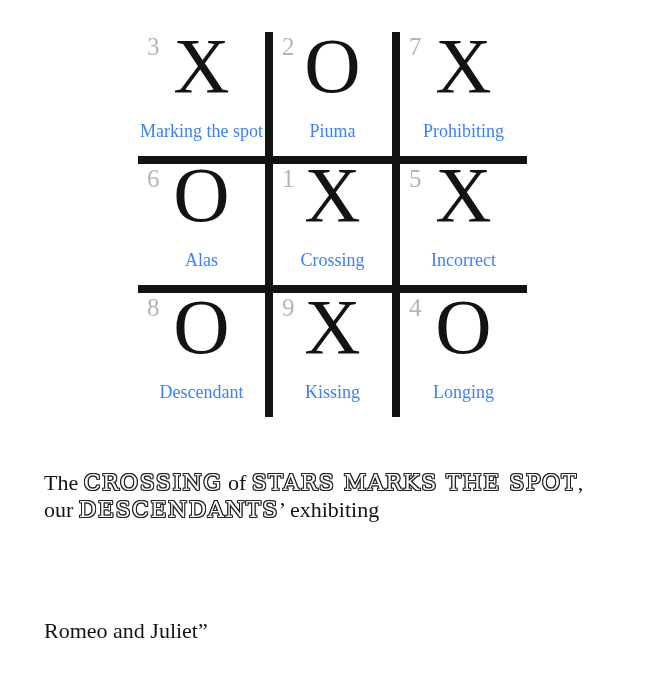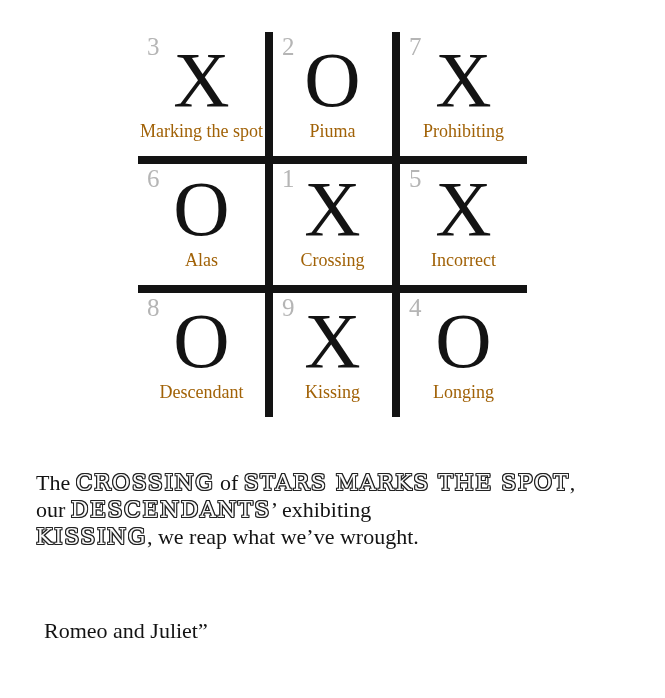--- a/index.html
+++ b/index.html
@@ -51,29 +51,29 @@
     color: #b5b5b5;
   }
   .letter {
     font-size: 78px;
     line-height: 0.92;
     color: #131313;
   }
   .cell-label {
     font-size: 18px;
     line-height: 1.1;
-    margin-top: 6px;
-    color: #a16207;
+    margin-top: 20px;
+    color: #3b82f6;
     white-space: nowrap;
   }
 
   
   .poem {
     position: absolute;
-    left: 36px;
+    left: 44px;
     top: 469px;
     font-size: 22px;
     line-height: 27px;
     white-space: nowrap;
   }
   .st {
     font-family: "DejaVu Serif", serif;
     letter-spacing: 1.5px;
     color: #fafafa;
     text-shadow:
@@ -154,20 +154,19 @@
     <div class="cell r3 col3">
       <span class="num">4</span>
       <span class="letter">O</span>
       <span class="cell-label">Longing</span>
     </div>
   </div>
 
   <div class="poem">
     <div class="pline"><span>The </span><span class="st">CROSSING</span><span> of </span><span class="st">STARS MARKS THE SPOT</span><span>,</span></div>
     <div class="pline"><span>our </span><span class="st">DESCENDANTS</span><span>’ exhibiting</span></div>
-    <div class="pline"><span class="st">KISSING</span><span>, we reap what we’ve wrought.</span></div>
   </div>
 
   <div class="attrib">
     <div class="aline"><span class="it">Romeo and Juliet</span><span>”</span></div>
   </div>
 
 </div>
 
 </body></html>

